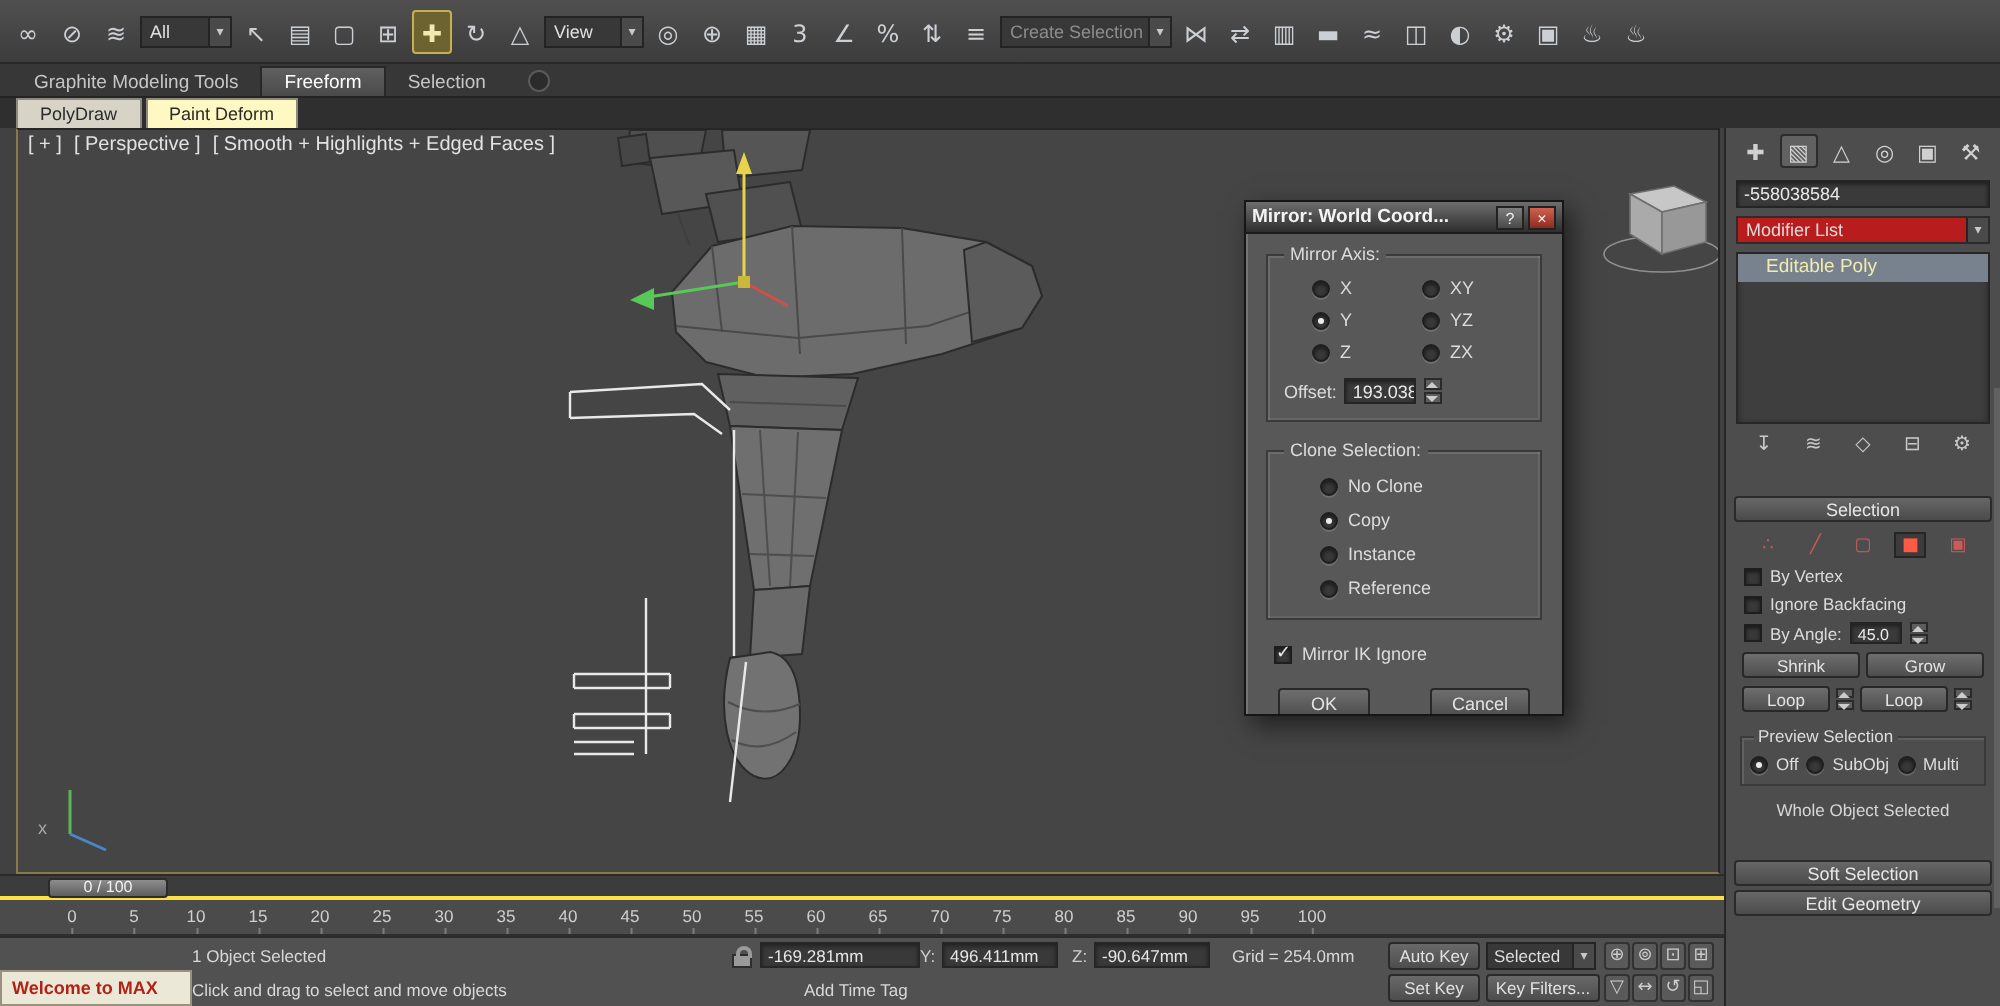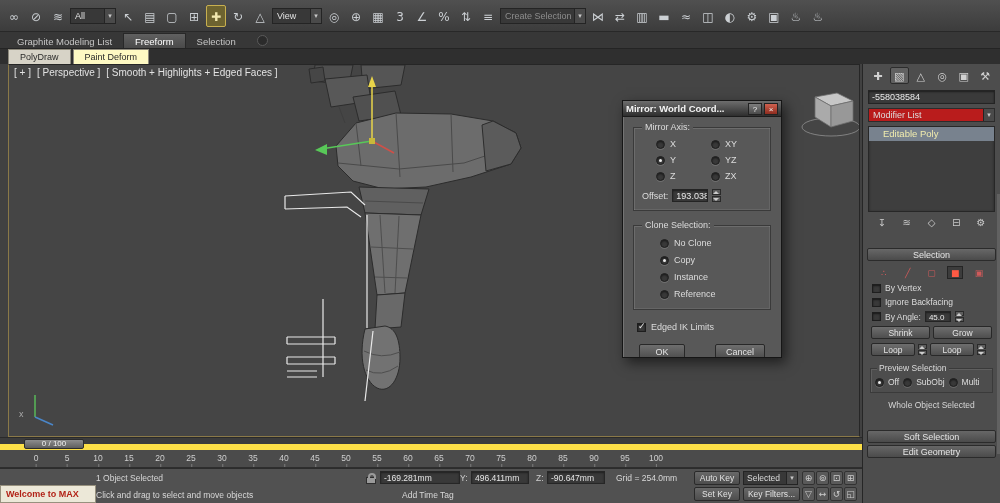--- a/index.html
+++ b/index.html
@@ -76,21 +76,21 @@
 .spinner.small{height:11px}
 .btn-row{display:flex;gap:3px;padding:2px 5px;align-items:center}
 .btn.small{flex:1;height:13px;line-height:12px;font-size:8.5px}
 .btn.w44{flex:none;width:44px}
 .preview-grp{position:relative;margin:10px 4px 4px;border:1px solid #3a3a3a;box-shadow:inset 1px 1px 0 rgba(255,255,255,.1);padding:8px 4px 5px}
 .preview-legend{position:absolute;top:-6px;left:6px;background:#4d4d4d;padding:0 2px;font-size:8.5px;white-space:nowrap}
 .preview-opts{display:flex;gap:4px;align-items:center;font-size:8.5px}
 .whole-obj{text-align:center;font-size:8.5px;color:#d6d6d6;margin:7px 0 20px}
 .panel-scroll{position:absolute;right:0;top:130px;width:3px;height:260px;background:#616161}
 
-.timeslider{left:0;top:437px;width:862px;height:13px;background:#3c3c3c;border-top:1px solid #2a2a2a;border-bottom:6px solid #fde047}
+.timeslider{left:0;top:437px;width:862px;height:13px;background:#3c3c3c;border-top:1px solid #2a2a2a;border-bottom:2px solid #fde047}
 .ts-btn{position:absolute;left:24px;top:1px;width:60px;height:10px;background:linear-gradient(#8d8d8d,#5e5e5e);border:1px solid #2c2c2c;border-radius:2px;font-size:8px;line-height:8px;text-align:center;color:#f2f2f2}
 .ruler{left:0;top:450px;width:862px;height:18px;background:#4b4b4b;border-bottom:1px solid #2e2e2e;overflow:hidden}
 .tick{position:absolute;top:3px;transform:translateX(-50%);font-size:8.5px;color:#cfcfcf}
 .tick::after{content:"";position:absolute;left:50%;top:11px;width:1px;height:4px;background:#7d7d7d}
 
 .statusbar{left:0;top:468px;width:862px;height:35px;background:#515151;border-top:1px solid #2c2c2c}
 .sb-text{position:absolute;font-size:8.5px;color:#d8d8d8;white-space:nowrap}
 .sb-label{position:absolute;top:4px;font-size:8.5px;color:#cfcfcf}
 .sb-field{position:absolute;background:#393939;border:1px solid #262626;box-shadow:inset 0 1px 2px rgba(0,0,0,.45);height:13px;font-size:8.5px;color:#e6e6e6;padding:1px 3px;white-space:nowrap;overflow:hidden}
 .sb-btn{position:absolute;height:14px;background:linear-gradient(#696969,#4d4d4d);border:1px solid #2a2a2a;border-radius:2px;font-size:8.5px;color:#e2e2e2;text-align:center;line-height:13px}
@@ -150,21 +150,21 @@
       <div class="tb-icon" data-name="curve-editor-icon">≈</div>
       <div class="tb-icon" data-name="schematic-view-icon">◫</div>
       <div class="tb-icon" data-name="material-editor-icon">◐</div>
       <div class="tb-icon" data-name="render-setup-icon">⚙</div>
       <div class="tb-icon" data-name="rendered-frame-icon">▣</div>
       <div class="tb-icon" data-name="render-production-icon">♨</div>
       <div class="tb-icon" data-name="render-iterative-icon">♨</div>
     </div>
 
   <div class="tabsrow abs" data-name="ribbon-tabs-row">
-    <div class="rtab" data-name="tab-graphite-modeling-tools">Graphite Modeling List</div>
+    <div class="rtab" data-name="tab-graphite-modeling-tools">Graphite Modeling Tools</div>
     <div class="rtab active" data-name="tab-freeform">Freeform</div>
     <div class="rtab" data-name="tab-selection">Selection</div>
     <div class="ribbon-min" data-name="ribbon-minimize-icon"></div>
   </div>
 
   <div class="subtabs abs" data-name="ribbon-subtabs-row">
     <div class="stab" data-name="subtab-polydraw">PolyDraw</div>
     <div class="stab alt" data-name="subtab-paint-deform">Paint Deform</div>
   </div>
 
@@ -294,21 +294,21 @@
               <span data-name="radio-label">Instance</span>
             </div>
           <div class="radio-row" data-name="radio-reference">
               <span class="radio" data-name="radio-icon"></span>
               <span data-name="radio-label">Reference</span>
             </div>
         </div>
       </div>
       <div class="ik-row" data-name="mirror-ik-checkbox">
         <span class="check checked" data-name="checkbox-icon"></span>
-        <span data-name="checkbox-label">Edged IK Limits</span>
+        <span data-name="checkbox-label">Mirror IK Ignore</span>
       </div>
       <div class="dlg-actions">
         <div class="btn" style="width:46px" data-name="ok-button">OK</div>
         <div class="btn" style="width:50px" data-name="cancel-button">Cancel</div>
       </div>
     </div>
   </div>
 
   <div class="cmdpanel abs" data-name="command-panel">
     <div class="cmd-tabs" data-name="command-tabs">

